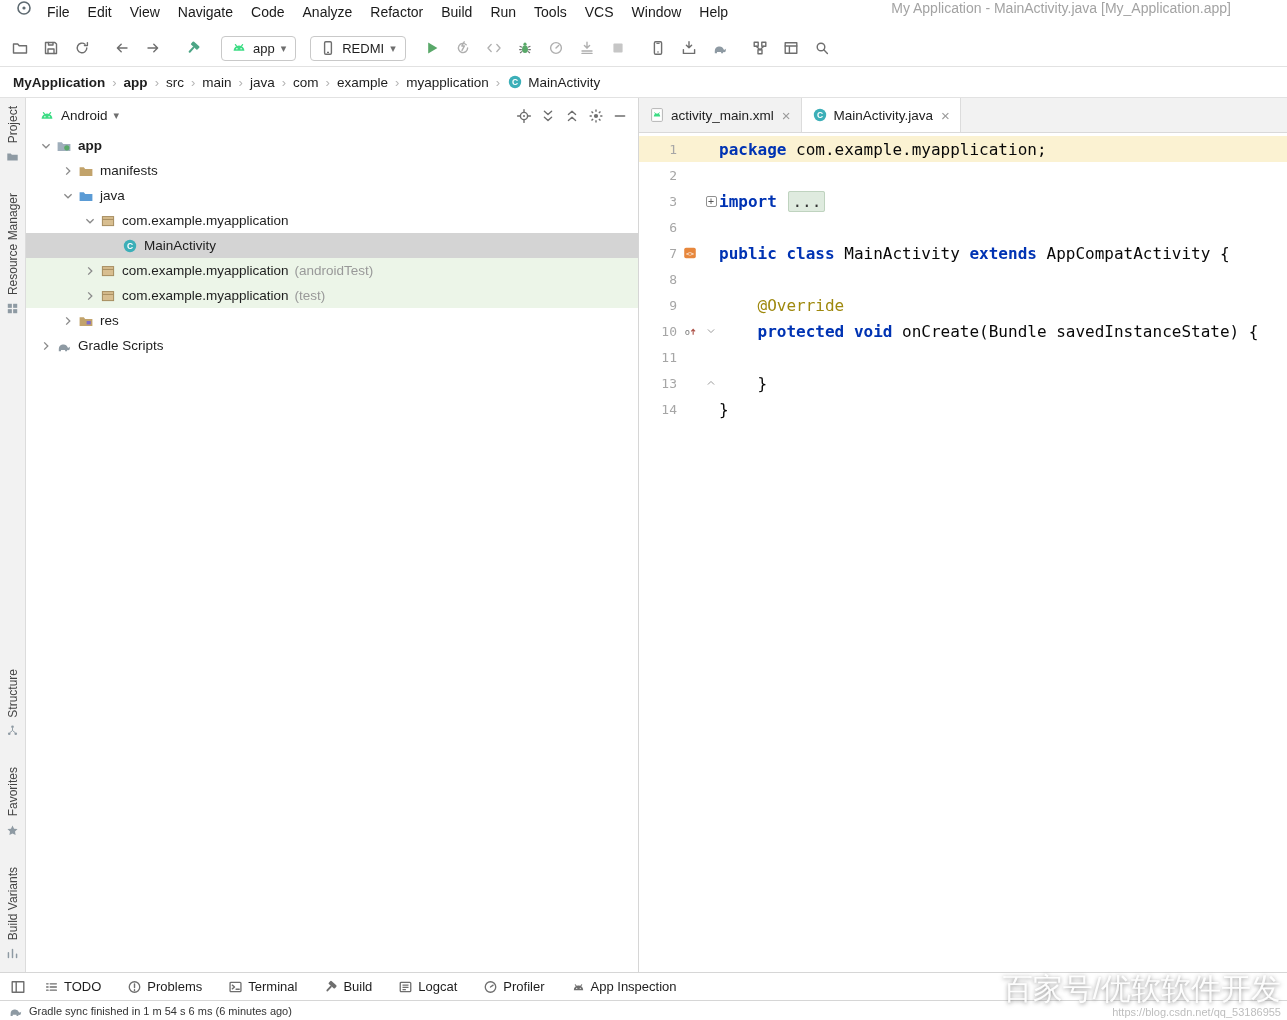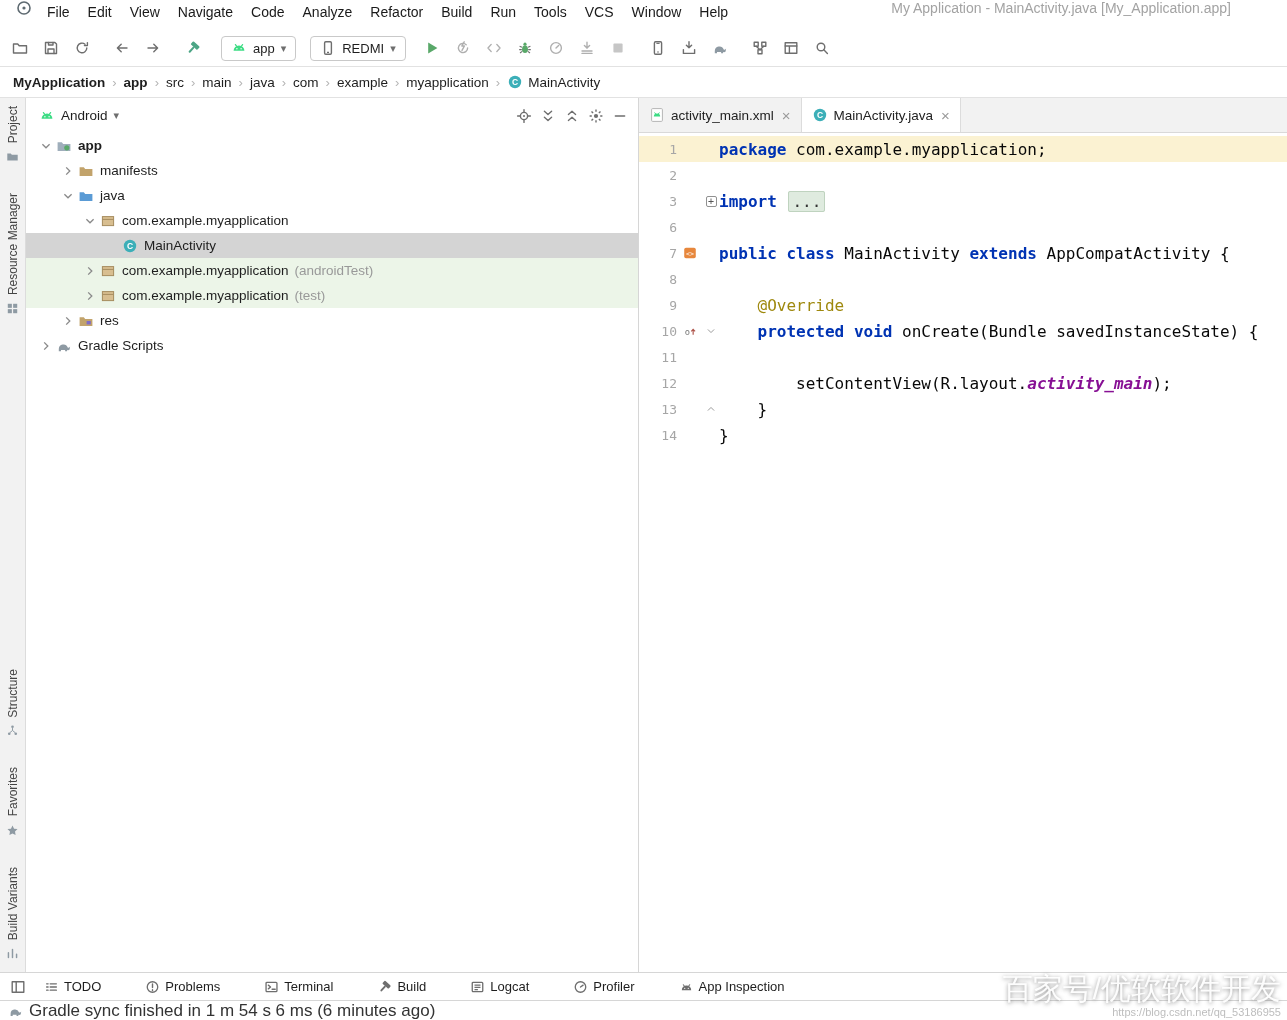--- a/index.html
+++ b/index.html
@@ -62,25 +62,25 @@
   .fold-plus{width:11px;height:11px;border:1px solid #919191;border-radius:2px;background:#fff;color:#555;font-size:10px;line-height:9px;text-align:center;font-family:"DejaVu Sans Mono",monospace}
   .code-text{white-space:pre;color:#080808}
   .seg-kw{color:#0033B3;font-weight:bold}
   .seg-pl{color:#080808}
   .seg-anno{color:#9E880D}
   .seg-field{color:#871094;font-style:italic;font-weight:bold}
   .seg-folded{background:#DFEBDF;border:1px solid #BFD3BF;border-radius:2px;padding:0 3px;margin-left:2px;color:#333}
 
   .bottombar{height:28px;display:flex;align-items:center;border-top:1px solid #D6D6D6;padding:0 10px;background:#fff}
   .bb-switcher{margin-right:18px}
-  #bottombar-items{display:flex;align-items:center;gap:44px}
+  #bottombar-items{display:flex;align-items:center;gap:26px}
   .bb-item{display:flex;align-items:center;gap:5px;font-size:13px;white-space:nowrap}
   .bb-item .ic{width:15px;height:15px}
 
-  .statusbar{height:20px;display:flex;align-items:center;gap:6px;border-top:1px solid #D6D6D6;padding:0 8px;font-size:17px;color:#333;background:#fff}
+  .statusbar{height:20px;display:flex;align-items:center;gap:6px;border-top:1px solid #D6D6D6;padding:0 8px;font-size:11px;color:#333;background:#fff}
 
   .watermark{position:absolute;right:6px;bottom:0;text-align:right;pointer-events:none;z-index:5}
   .wm-line1{font-size:30px;font-weight:normal;color:rgba(255,255,255,.95);text-shadow:0 1px 4px rgba(80,80,80,.65);line-height:32px}
   .wm-line2{font-size:11px;color:rgba(185,185,185,.95);line-height:15px}
 </style>
 </head>
 <body>
 
 <div class="app">
 
@@ -630,26 +630,20 @@
               </span>
             </span>
             <span class="code-text"><span class="seg-pl">    </span><span class="seg-kw">protected</span><span class="seg-pl"> </span><span class="seg-kw">void</span><span class="seg-pl"> onCreate(Bundle savedInstanceState) {</span></span>
           </div>
           <div class="code-line">
             <span class="line-num">11</span>
             <span class="icon-slot"></span>
             <span class="fold-col"></span>
           </div>
           <div class="code-line">
-            <span class="line-num">12</span>
-            <span class="icon-slot"></span>
-            <span class="fold-col"></span>
-            <span class="code-text"><span class="seg-pl">        setContentView(R.layout.</span><span class="seg-field">activity_main</span><span class="seg-pl">);</span></span>
-          </div>
-          <div class="code-line">
             <span class="line-num">13</span>
             <span class="icon-slot"></span>
             <span class="fold-col">
               <span class="ic">
                 <svg width="10" height="10" viewBox="0 0 16 16">
                   <path d="M3 10.5l5-5 5 5" fill="none" stroke="#9B9B9B" stroke-width="1.6"></path>
                 </svg>
               </span>
             </span>
             <span class="code-text"><span class="seg-pl">    }</span></span>

